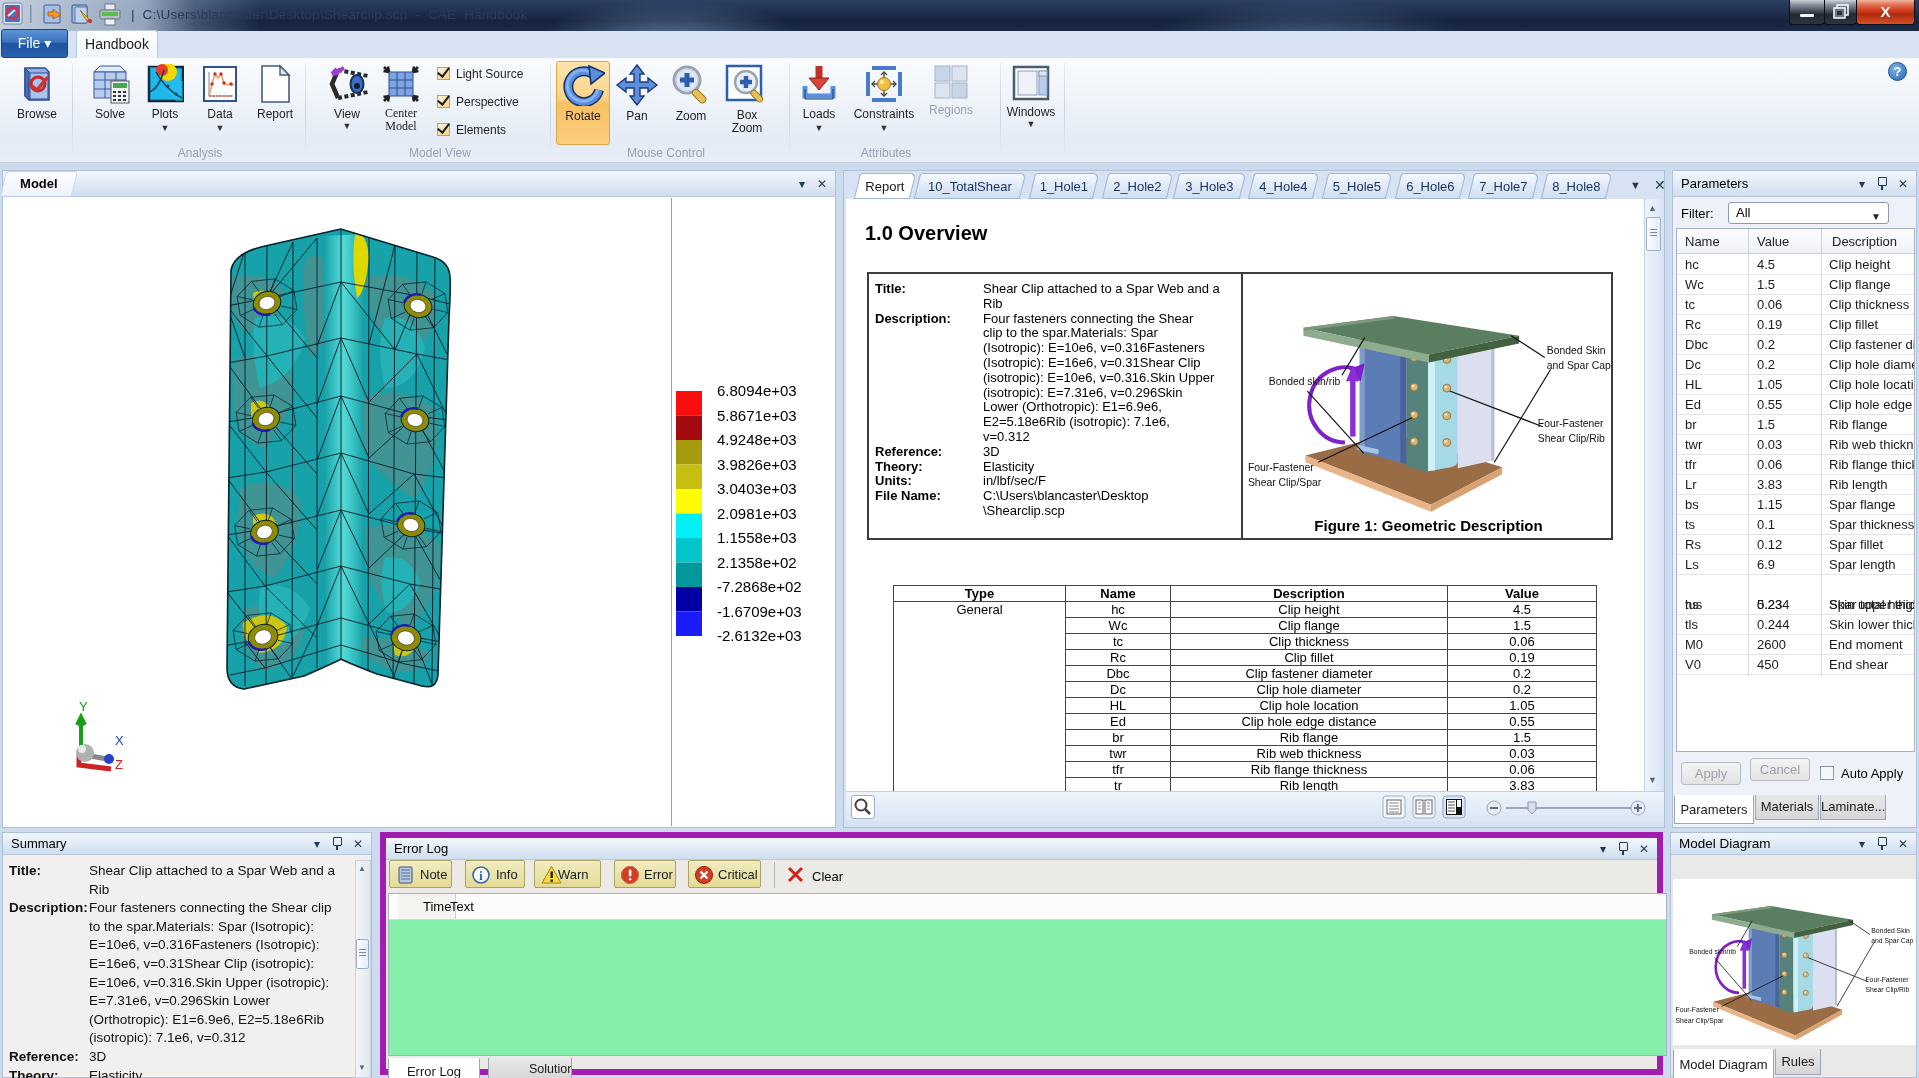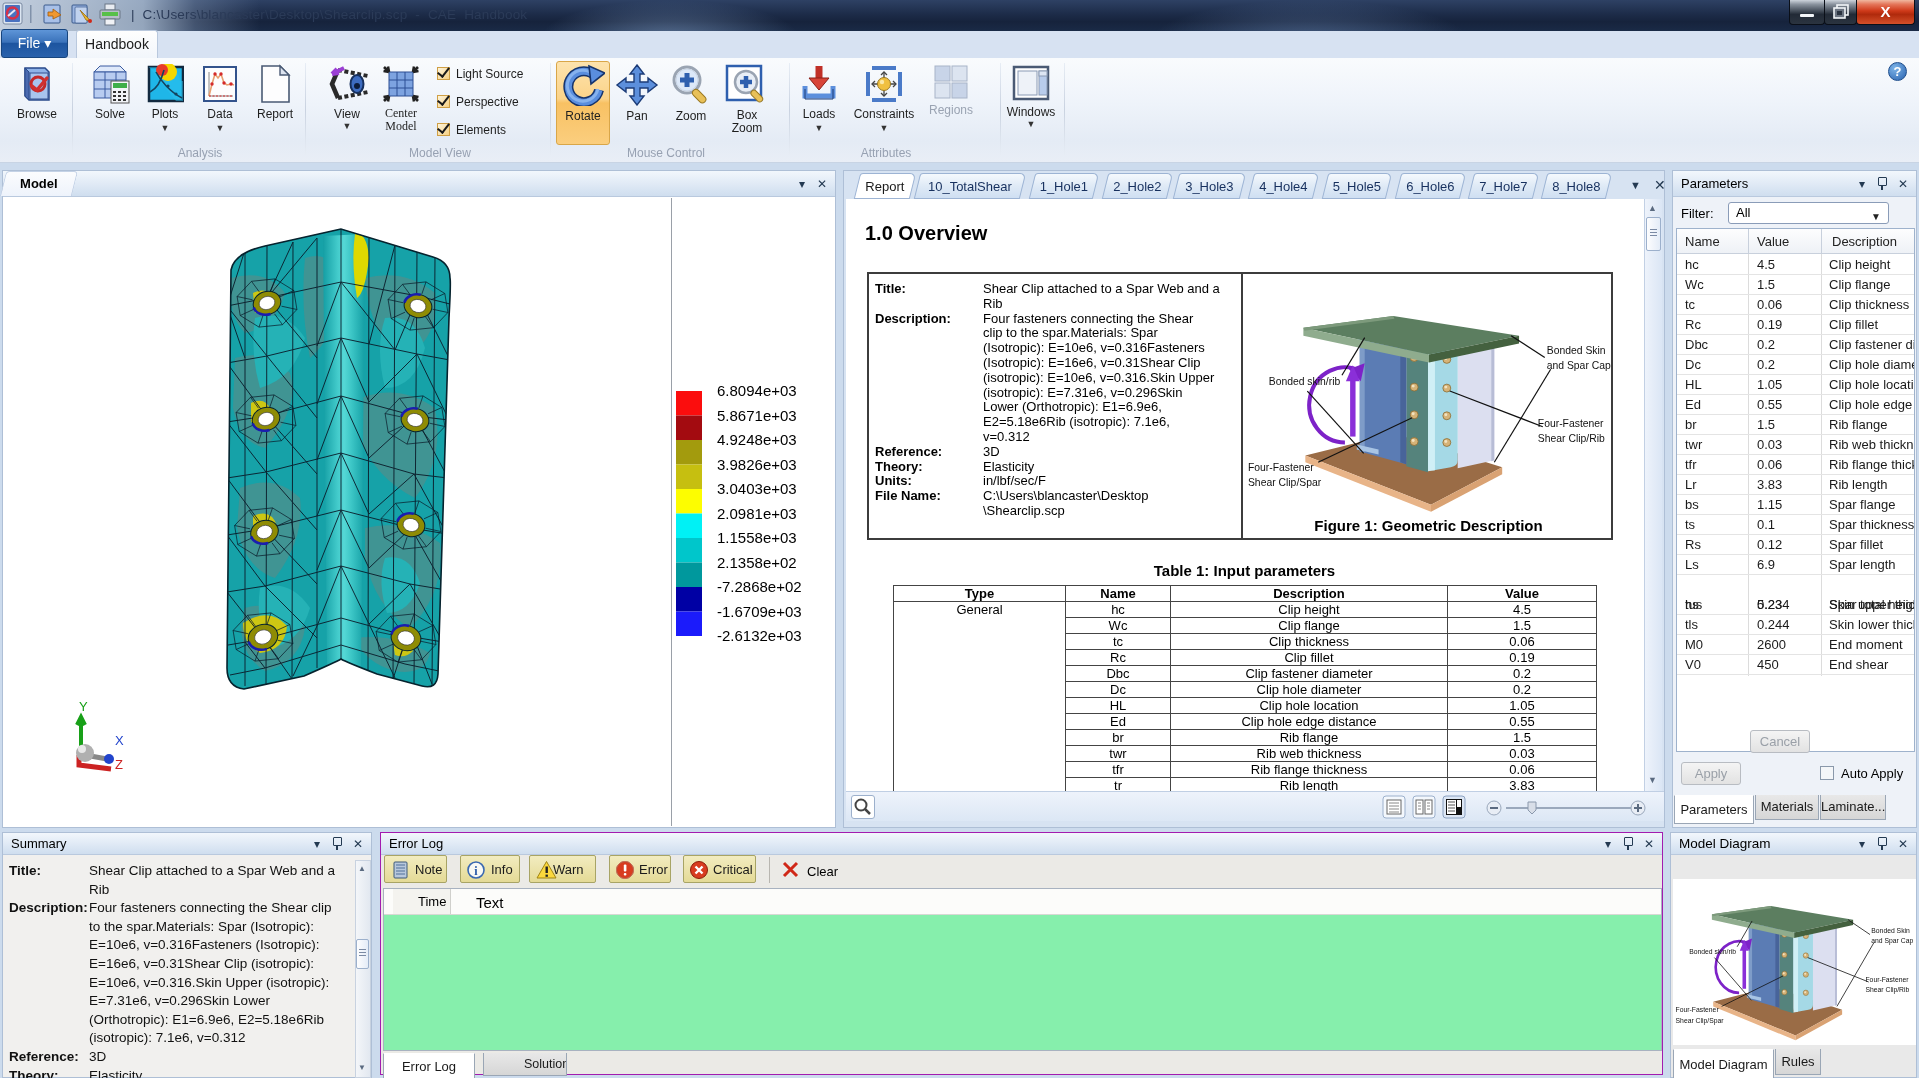--- a/index.html
+++ b/index.html
@@ -92,21 +92,21 @@
 #ptable { position:absolute; left:3px; top:57px; width:239px; height:524px; background:#fff; border:1px solid #9eb2cc; }
 .prow { position:absolute; left:0; width:100%; height:20px; border-bottom:1px solid #e4e4e4; font-size:13px; color:#1a1a1a; white-space:nowrap; overflow:hidden; }
 .prow span { position:absolute; top:2px; }
 .pc1 { left:8px; } .pc2 { left:80px; } .pc3 { left:152px; }
 .pvline { position:absolute; top:0; width:1px; height:100%; background:#dcdcdc; }
 .pbtn { position:absolute; top:0; height:23px; border:1px solid #b8bcc2; border-radius:3px;
   background:linear-gradient(180deg,#f4f4f4,#e2e2e2); color:#9aa0a8; font-size:13px; text-align:center; line-height:21px; }
 
 
 #summarypanel { left:2px; top:832px; width:370px; height:246px; background:#f1f0ee; border:1px solid #aebfd6; }
-#errorpanel { left:380px; top:832px; width:1283px; height:243px; background:#ebeae6; border:1px solid #a21caf; }
+#errorpanel { left:380px; top:832px; width:1283px; height:243px; background:#ebeae6; border:6px solid #a21caf; }
 #diagrampanel { left:1670px; top:832px; width:247px; height:246px; background:#e9e9e9; border:1px solid #aebfd6; }
 .ebtn { position:absolute; top:22px; height:28px; border:1px solid #a8a465; border-radius:2px;
   background:linear-gradient(180deg,#f2ecc0,#e4da96); font-size:13px; color:#1a1a1a; }
 .ebtn .et { position:absolute; top:6px; }
 </style>
 </head>
 <body>
 
 <div id="titlebar" class="abs"></div>
 <div class="abs" style="left:0; top:0; width:260px; height:31px;
@@ -616,21 +616,20 @@
               <text x="306" y="94">and Spar Cap</text>
               <text x="297" y="152">Four-Fastener</text>
               <text x="297" y="167">Shear Clip/Rib</text>
             </g>
           </g>
         </defs>
         <use href="#fig3d"></use>
       </svg>
       <div class="rc" style="left:374px; top:243px; width:371px; text-align:center; font-weight:bold; font-size:15px;">Figure 1: Geometric Description</div>
     </div>
-    <div class="rc" style="left:47px; top:363px; width:703px; text-align:center; font-weight:bold; font-size:15px;">Table 1: Input parameters</div>
     <table class="tbl" style="position:absolute; left:47px; top:386px; width:703px; table-layout:fixed;">
       <tbody>
           <tr style="font-weight:bold;">
             <td style="width:172px;">Type</td>
             <td style="width:105px;">Name</td>
             <td style="width:277px;">Description</td>
             <td style="width:149px;">Value</td>
           </tr>
       <tr>
             <td rowspan="12" style="vertical-align:top;">General</td>
@@ -860,21 +859,21 @@
         <span class="pc2">2600</span>
         <span class="pc3">End moment</span>
       </div>
     <div class="prow" style="top:426px;">
         <span class="pc1">V0</span>
         <span class="pc2">450</span>
         <span class="pc3">End shear</span>
       </div>
   </div>
   <div class="pbtn" style="left:8px; top:591px; width:60px;">Apply</div>
-  <div class="pbtn" style="left:77px; top:559px; width:60px;">Cancel</div>
+  <div class="pbtn" style="left:77px; top:587px; width:60px;">Cancel</div>
   <div style="position:absolute; left:147px; top:595px; width:14px; height:14px; border:1px solid #8a98aa; background:#f4f6f8;"></div>
   <div style="position:absolute; left:168px; top:595px; font-size:13px;">Auto Apply</div>
   <div class="btab active" style="left:1px; top:624px; width:80px; height:29px; line-height:28px;">Parameters</div>
   <div class="btab" style="left:82px; top:624px; width:64px; height:25px; line-height:24px;">Materials</div>
   <div class="btab" style="left:147px; top:624px; width:66px; height:25px; line-height:24px;">Laminate...</div>
 </div>
 
 <div id="summarypanel" class="abs">
   <div class="phead" style="height:22px;"></div>
   <div style="position:absolute; left:8px; top:3px; font-size:13px;">Summary</div>
@@ -951,21 +950,21 @@
   <div class="abs" style="left:388px; top:24px; width:1px; height:26px; background:#b8b6b0;"></div>
   <svg class="abs" style="left:400px; top:27px;" width="19" height="19" viewBox="0 0 19 19">
       <path d="M3 3 L16 16 M16 3 L3 16" stroke="#d02818" stroke-width="3"></path>
     </svg>
   <div class="abs" style="left:426px; top:31px; font-size:13px;">Clear</div>
 
   <div class="abs" style="left:2px; top:55px; width:1279px; height:163px; background:#86efac; border:1px solid #a8b2c0;">
     <div style="position:absolute; left:0; top:0; width:100%; height:26px; background:#fcfcfa; border-bottom:1px solid #d8d8d4;">
       <div style="position:absolute; left:9px; top:0; width:58px; height:100%; background:#f4f3ef; border-right:1px solid #d0d0cc;"></div>
       <span style="position:absolute; left:34px; top:5px; font-size:13px;">Time</span>
-      <span style="position:absolute; left:92px; top:5px; font-size:15px;">Text</span>
+      <span style="position:absolute; left:61px; top:5px; font-size:13px;">Text</span>
     </div>
   </div>
   <div class="btab active" style="left:2px; top:220px; width:92px; height:26px; line-height:25px;">Error Log</div>
   <div class="btab" style="left:102px; top:220px; width:84px; height:23px; line-height:22px; font-size:12.5px;padding-left:40px;">Solution Log</div>
 </div>
 
 <div id="diagrampanel" class="abs">
   <div class="phead" style="height:22px;"></div>
   <div style="position:absolute; left:8px; top:3px; font-size:13.5px;">Model Diagram</div>
   <div class="picons" style="top:4px;"><span>▾</span><span class="pin"></span><span>✕</span></div>

